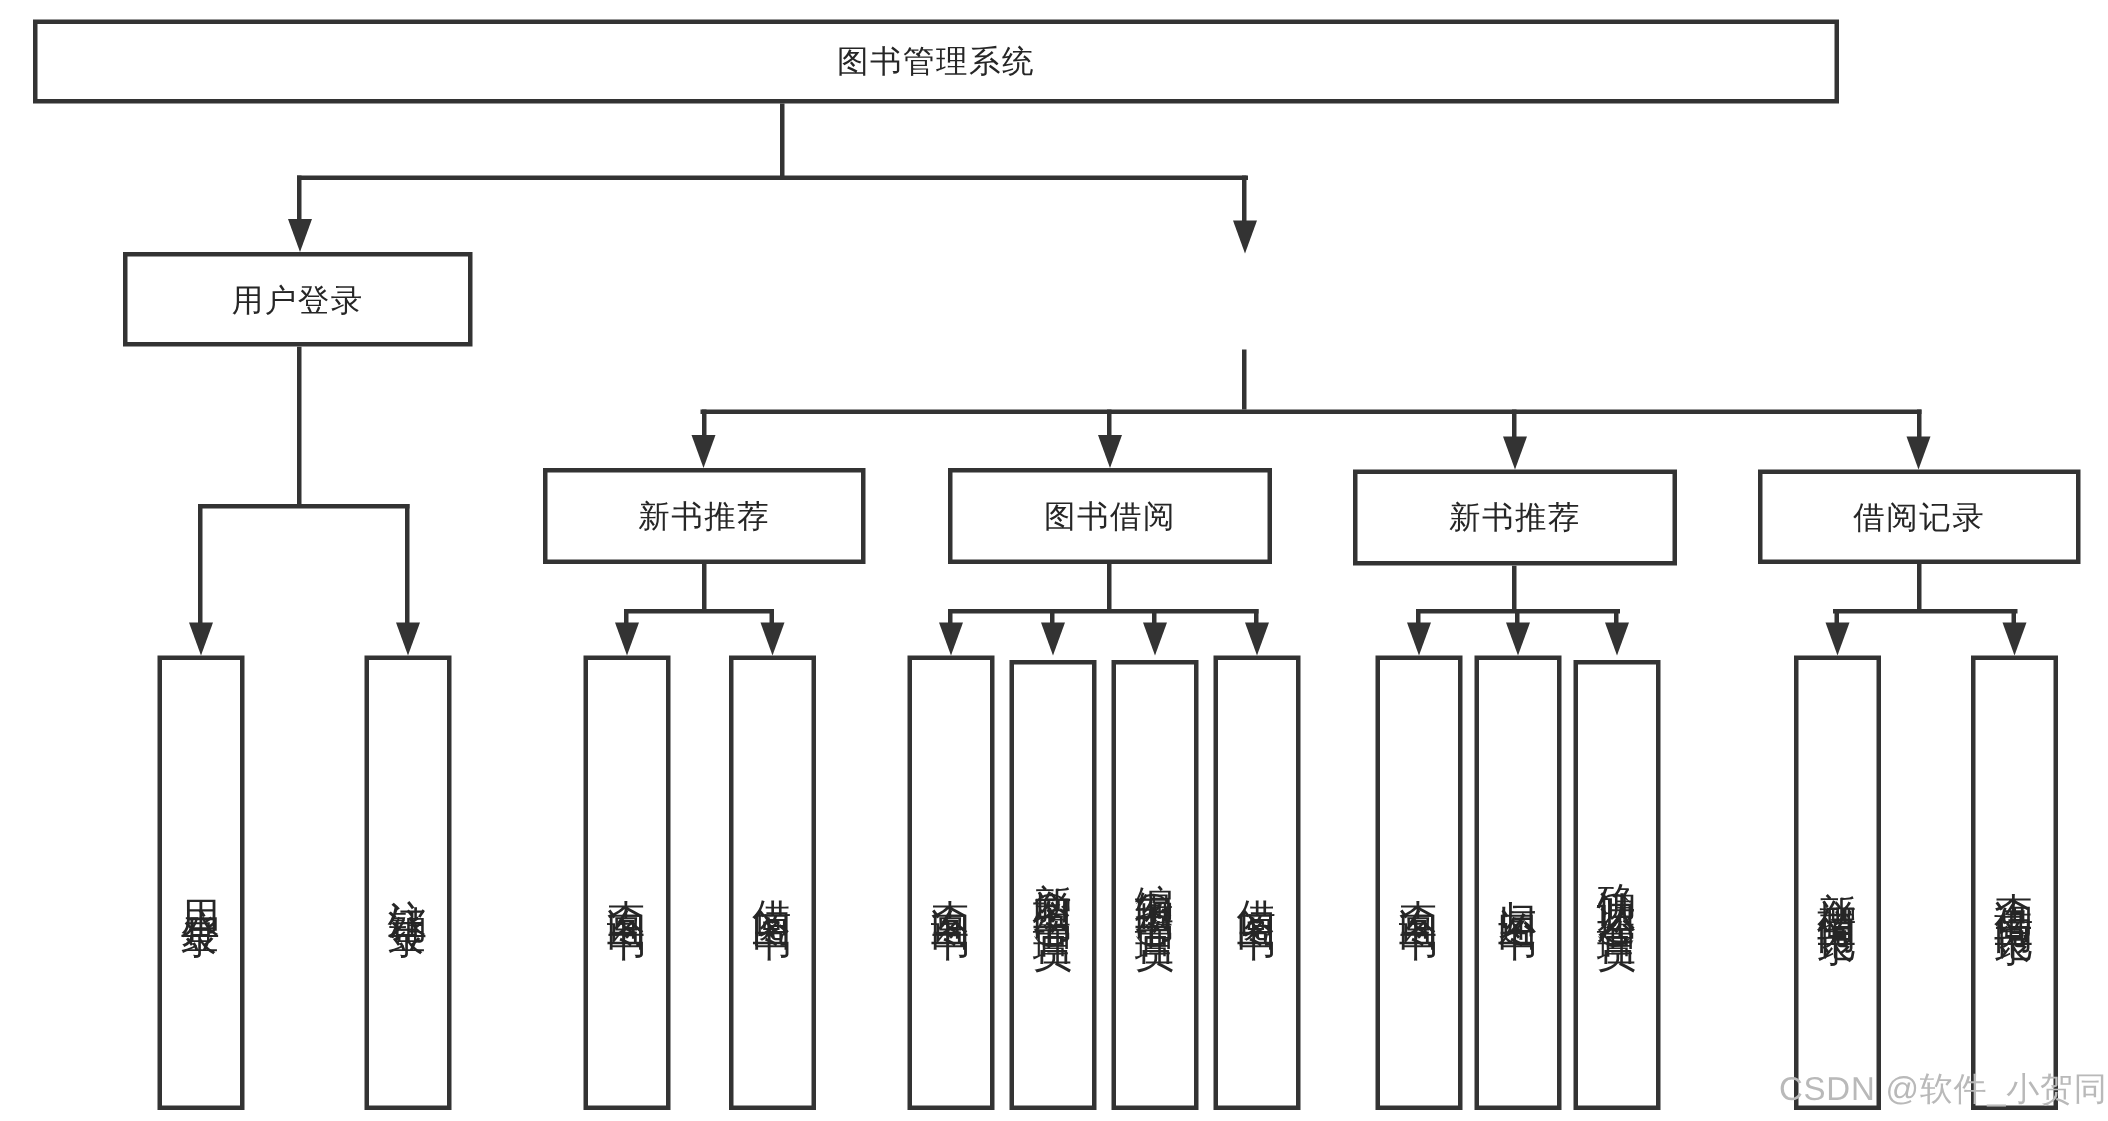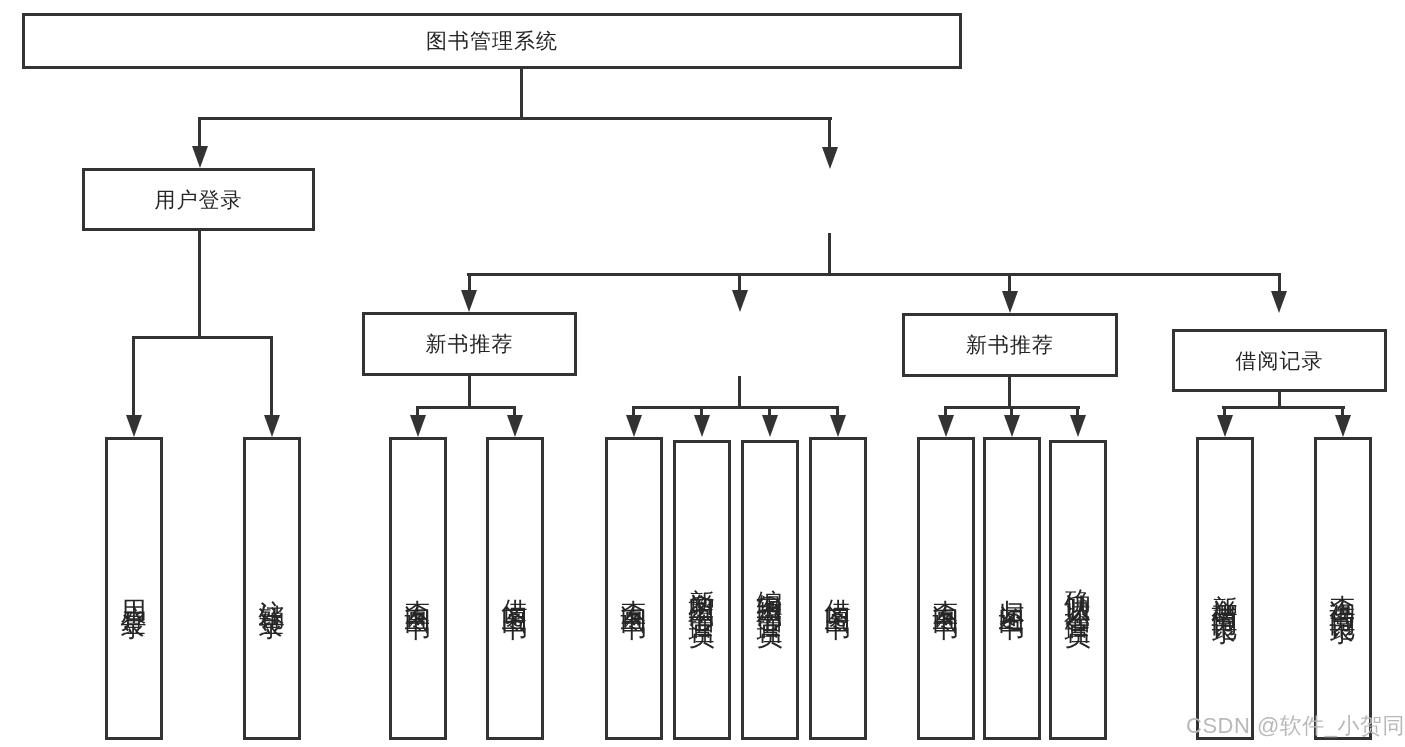--- a/index.html
+++ b/index.html
@@ -27,21 +27,21 @@
   .watermark{
     position:absolute;left:1186px;top:711px;z-index:6;
     font-size:22px;color:#b9b9b9;white-space:nowrap;letter-spacing:0.5px;
   }
 </style>
 </head>
 <body>
 
 <div class="canvas">
 
-  <div class="box hbox" style="left:22px;top:13px;width:940px;height:56px;">
+  <div class="box hbox" style="left:22px;top:13px;width:1204px;height:56px;">
     <span>图书管理系统</span>
   </div>
 
   <div class="vline" style="left:520px;top:68px;height:50px;"></div>
   <div class="hline" style="left:198px;top:117px;width:634px;"></div>
   <div class="vline" style="left:198px;top:117px;height:33px;"></div>
   <div class="arrow" style="left:192px;top:146px;"></div>
   <div class="vline" style="left:828px;top:117px;height:33px;"></div>
   <div class="arrow" style="left:822px;top:147px;"></div>
 
@@ -63,24 +63,27 @@
   <div class="vline" style="left:738px;top:273px;height:20px;"></div>
   <div class="arrow" style="left:732px;top:290px;"></div>
   <div class="vline" style="left:1008px;top:273px;height:20px;"></div>
   <div class="arrow" style="left:1002px;top:291px;"></div>
   <div class="vline" style="left:1278px;top:273px;height:20px;"></div>
   <div class="arrow" style="left:1271px;top:291px;"></div>
 
   <div class="box hbox" style="left:362px;top:312px;width:215px;height:64px;">
     <span>新书推荐</span>
   </div>
+  <div class="box hbox" style="left:632px;top:312px;width:216px;height:64px;">
+    <span>图书借阅</span>
+  </div>
   <div class="box hbox" style="left:902px;top:313px;width:216px;height:64px;">
     <span>新书推荐</span>
   </div>
-  <div class="box hbox" style="left:1172px;top:313px;width:215px;height:63px;margin-top:16px;">
+  <div class="box hbox" style="left:1172px;top:313px;width:215px;height:63px;">
     <span>借阅记录</span>
   </div>
 
   <div class="vline" style="left:468px;top:376px;height:30px;"></div>
   <div class="hline" style="left:416px;top:406px;width:100px;"></div>
   <div class="vline" style="left:416px;top:406px;height:14px;"></div>
   <div class="arrow" style="left:410px;top:415px;"></div>
   <div class="vline" style="left:513px;top:406px;height:14px;"></div>
   <div class="arrow" style="left:507px;top:415px;"></div>
 

